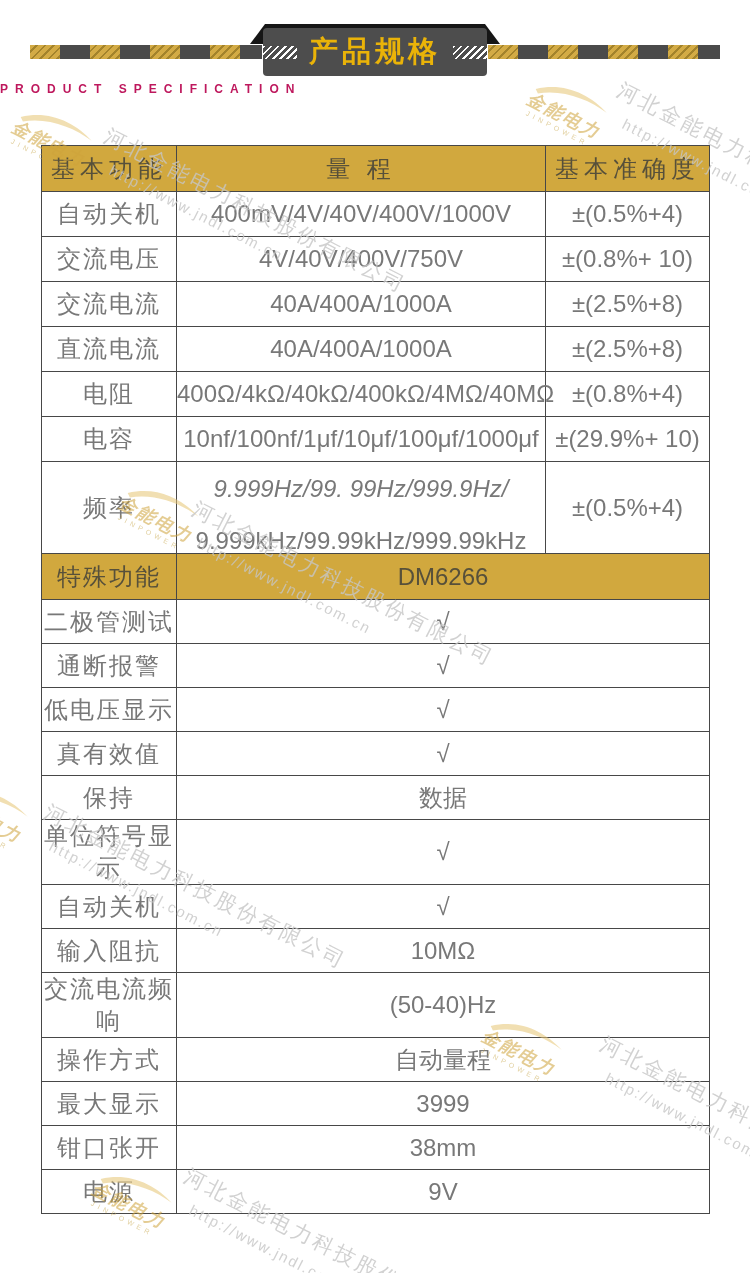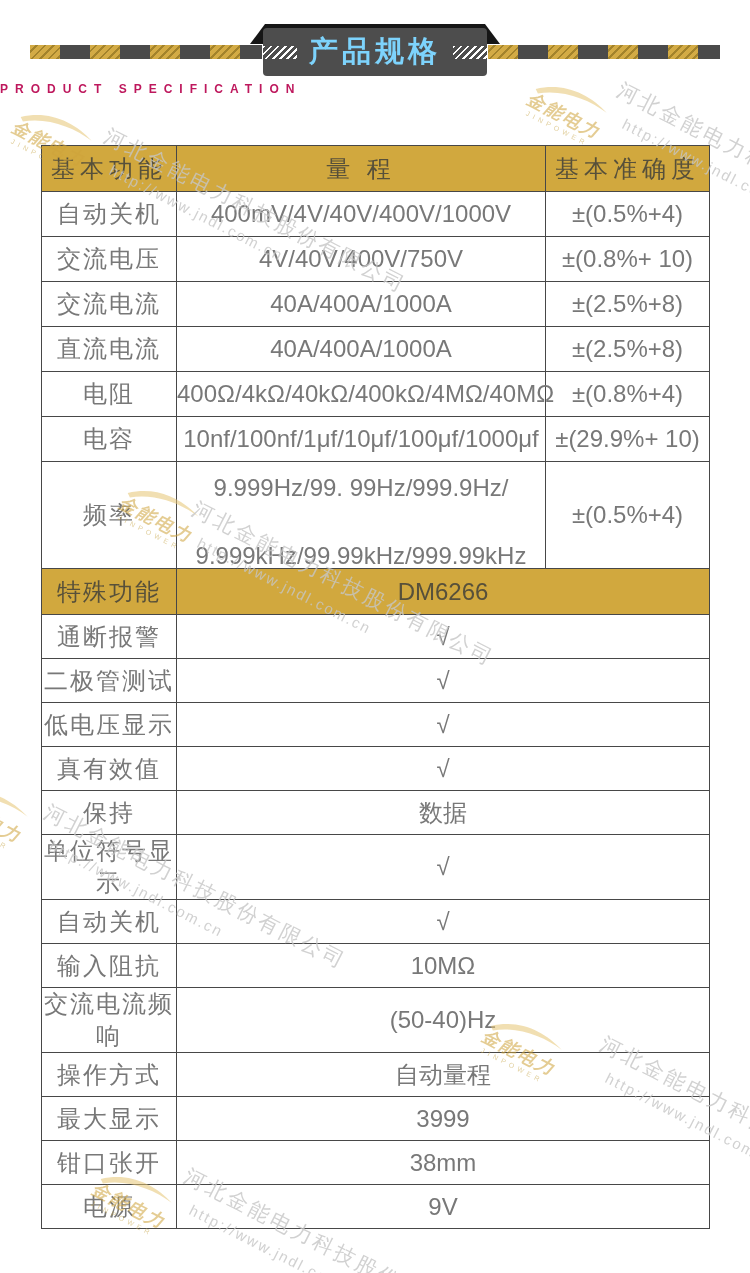--- a/index.html
+++ b/index.html
@@ -17,21 +17,21 @@
   .ribbon.left{left:30px;width:232px;}
   .ribbon.right{left:488px;width:232px;}
   .badge-back{
     position:absolute;left:250px;top:24px;width:250px;height:20px;background:#161616;
     clip-path:polygon(6% 0,94% 0,100% 100%,0 100%);
   }
   .badge{
     position:absolute;left:263px;top:28px;width:224px;height:48px;background:#4d4d4d;
     border-radius:4px;display:flex;align-items:center;justify-content:center;gap:12px;
   }
-  .badge-title{color:#7dd3fc;font-size:29px;font-weight:bold;letter-spacing:4px;white-space:nowrap;}
+  .badge-title{color:#eab308;font-size:29px;font-weight:bold;letter-spacing:4px;white-space:nowrap;}
   .badge-hatch{
     width:36px;height:13px;
     background:repeating-linear-gradient(135deg,#ffffff 0 2px,rgba(255,255,255,0) 2px 5px);
   }
   .subtitle{
     position:absolute;left:0;top:82px;width:750px;
     color:#be185d;font-size:12px;letter-spacing:7px;font-weight:bold;white-space:nowrap;
   }
   
   table.spec{
@@ -43,21 +43,21 @@
     color:#787878;font-size:24px;font-weight:normal;padding:0;
   }
   tr.gold th, tr.gold td{background:#d1a83e;color:#57503a;}
   th.hdr{font-size:20px;letter-spacing:5px;}
   td.lbl{font-size:19px;letter-spacing:2px;color:#6f6f6f;}
   tr.h-std{height:45px;}
   tr.h-hdr{height:46px;}
   tr.h-sp{height:44px;}
   tr.h-freq{height:92px;}
   td.freq-range div{line-height:1;}
-  td.freq-range .l1{margin:14px 0 44px 0;}
+  td.freq-range .l1{margin:14px 0 28px 0;font-style:italic;}
   td.freq-acc{vertical-align:top;padding-top:14px;}
   
   .wm{position:absolute;z-index:5;pointer-events:none;transform:rotate(27deg);transform-origin:0 0;white-space:nowrap;}
   .wm-text .co{color:#c6c6c6;opacity:.8;font-size:21px;letter-spacing:3px;}
   .wm-text .url{color:#c6c6c6;opacity:.8;font-size:15px;letter-spacing:2px;margin:6px 0 0 20px;}
   .wm-logo{text-align:center;opacity:.55;}
   .wm-logo .zh{color:#cfa43c;font-size:18px;font-weight:bold;font-style:italic;letter-spacing:2px;line-height:1;}
   .wm-logo .en{color:#c9a94f;font-size:7px;letter-spacing:4px;margin-top:2px;}
   .wm-logo svg{display:block;margin:0 auto -2px auto;}
 </style>
@@ -124,25 +124,25 @@
         <div class="l1">9.999Hz/99. 99Hz/999.9Hz/</div>
         <div class="l2">9.999kHz/99.99kHz/999.99kHz</div>
       </td>
       <td class="freq-acc">±(0.5%+4)</td>
     </tr>
     <tr class="gold h-hdr">
       <td class="lbl hdr">特殊功能</td>
       <td colspan="2">DM6266</td>
     </tr>
     <tr class="h-sp">
+      <td class="lbl">二极管测试</td>
+      <td colspan="2">√</td>
+    </tr>
+    <tr class="h-sp">
       <td class="lbl">通断报警</td>
-      <td colspan="2">√</td>
-    </tr>
-    <tr class="h-sp">
-      <td class="lbl">二极管测试</td>
       <td colspan="2">√</td>
     </tr>
     <tr class="h-sp">
       <td class="lbl">低电压显示</td>
       <td colspan="2">√</td>
     </tr>
     <tr class="h-sp">
       <td class="lbl">真有效值</td>
       <td colspan="2">√</td>
     </tr>

